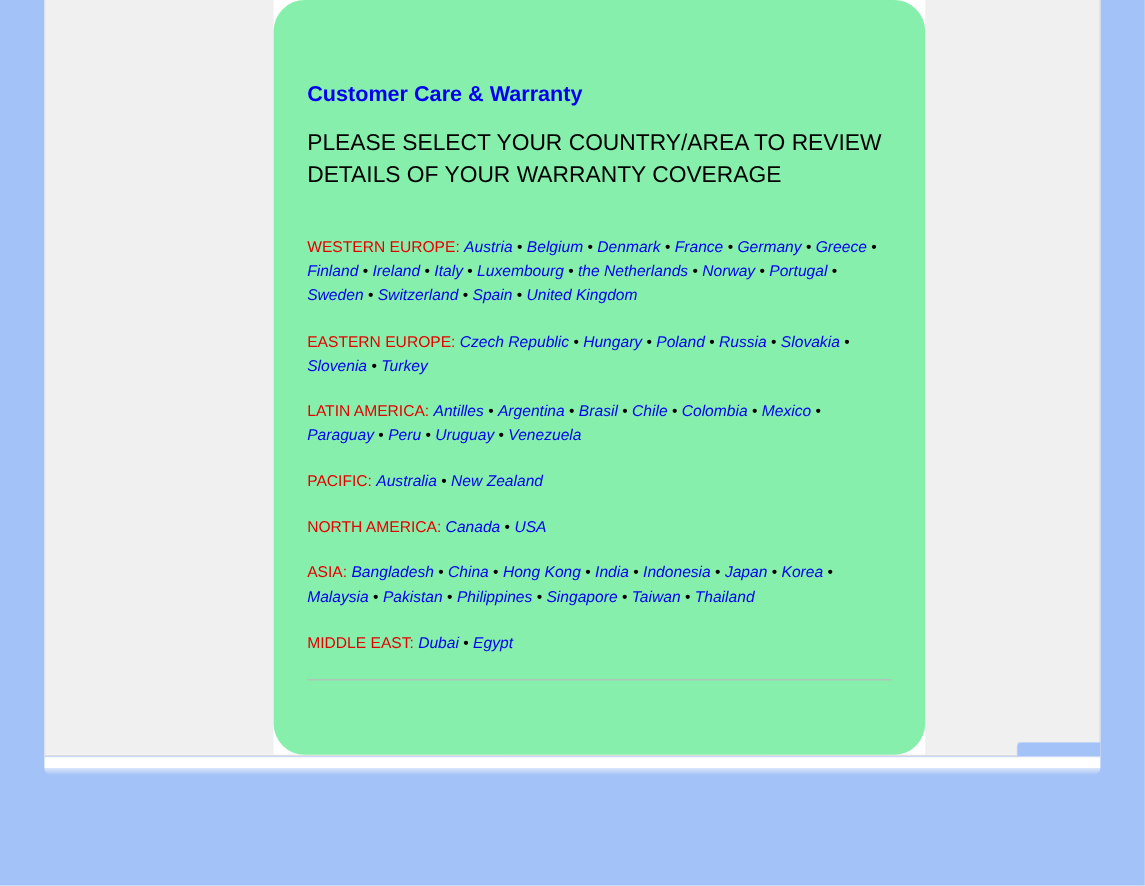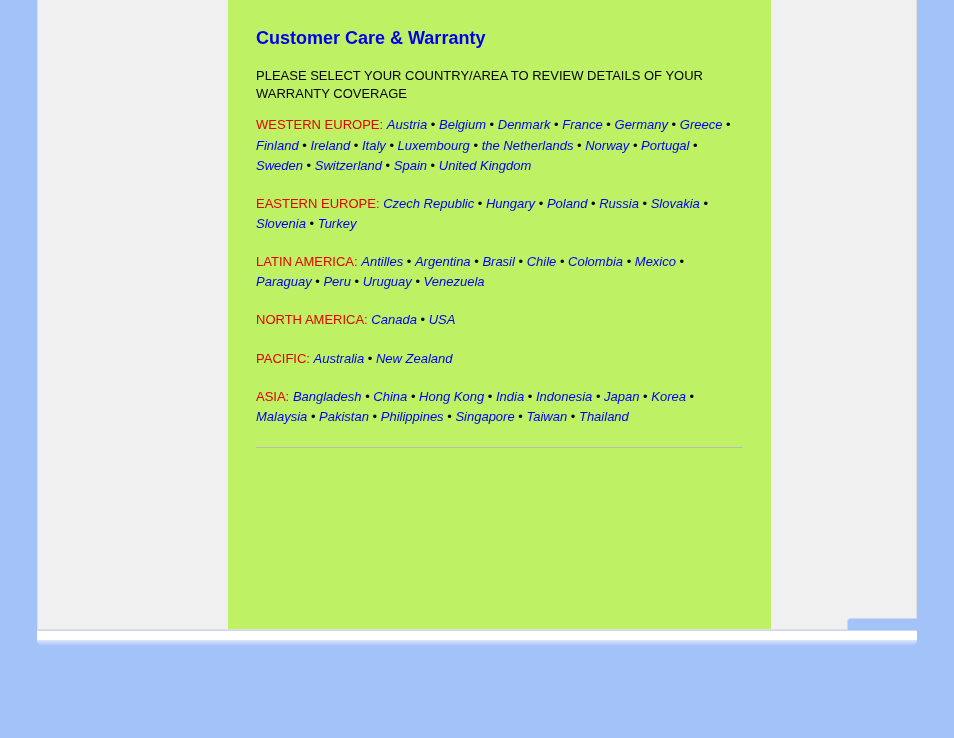--- a/index.html
+++ b/index.html
@@ -37,34 +37,35 @@
       width: 145px;
       height: 100%;
       background: #f0f0f0;
     }
     .content-area {
       position: absolute;
       left: 190px;
       right: 145px;
       top: 0;
       bottom: 0;
-      background: #bef264;
-      padding: 28px 28px 20px 28px;
+      background: #86efac;
+      padding: 68px 28px 20px 28px;
       overflow: hidden;
+      border-radius: 26px;
     }
     .page-title {
       color: #0000ee;
       font-size: 18px;
       font-weight: bold;
       margin-bottom: 18px;
     }
     .instruction {
       color: #000;
-      font-size: 13px;
-      margin-bottom: 12px;
+      font-size: 19px;
+      margin-bottom: 36px;
       line-height: 1.4;
     }
     .region-block {
       font-size: 13px;
       line-height: 1.55;
       margin-bottom: 18px;
       color: #000;
     }
     .region-label {
       color: #e60000;
@@ -120,22 +121,23 @@
 <div class="outer-frame">
   <div class="left-margin"></div>
   <div class="right-margin"></div>
   <div class="content-area">
     <h1 class="page-title">Customer Care &amp; Warranty</h1>
     <p class="instruction">PLEASE SELECT YOUR COUNTRY/AREA TO REVIEW DETAILS OF YOUR WARRANTY COVERAGE</p>
     <div id="regions-container">
         <p class="region-block"><span class="region-label">WESTERN EUROPE:</span> <a class="country-link">Austria</a><span class="sep"> • </span><a class="country-link">Belgium</a><span class="sep"> • </span><a class="country-link">Denmark</a><span class="sep"> • </span><a class="country-link">France</a><span class="sep"> • </span><a class="country-link">Germany</a><span class="sep"> • </span><a class="country-link">Greece</a><span class="sep"> • </span><a class="country-link">Finland</a><span class="sep"> • </span><a class="country-link">Ireland</a><span class="sep"> • </span><a class="country-link">Italy</a><span class="sep"> • </span><a class="country-link">Luxembourg</a><span class="sep"> • </span><a class="country-link">the Netherlands</a><span class="sep"> • </span><a class="country-link">Norway</a><span class="sep"> • </span><a class="country-link">Portugal</a><span class="sep"> • </span><a class="country-link">Sweden</a><span class="sep"> • </span><a class="country-link">Switzerland</a><span class="sep"> • </span><a class="country-link">Spain</a><span class="sep"> • </span><a class="country-link">United Kingdom</a></p>
         <p class="region-block"><span class="region-label">EASTERN EUROPE:</span> <a class="country-link">Czech Republic</a><span class="sep"> • </span><a class="country-link">Hungary</a><span class="sep"> • </span><a class="country-link">Poland</a><span class="sep"> • </span><a class="country-link">Russia</a><span class="sep"> • </span><a class="country-link">Slovakia</a><span class="sep"> • </span><a class="country-link">Slovenia</a><span class="sep"> • </span><a class="country-link">Turkey</a></p>
         <p class="region-block"><span class="region-label">LATIN AMERICA:</span> <a class="country-link">Antilles</a><span class="sep"> • </span><a class="country-link">Argentina</a><span class="sep"> • </span><a class="country-link">Brasil</a><span class="sep"> • </span><a class="country-link">Chile</a><span class="sep"> • </span><a class="country-link">Colombia</a><span class="sep"> • </span><a class="country-link">Mexico</a><span class="sep"> • </span><a class="country-link">Paraguay</a><span class="sep"> • </span><a class="country-link">Peru</a><span class="sep"> • </span><a class="country-link">Uruguay</a><span class="sep"> • </span><a class="country-link">Venezuela</a></p>
+        <p class="region-block"><span class="region-label">PACIFIC:</span> <a class="country-link">Australia</a><span class="sep"> • </span><a class="country-link">New Zealand</a></p>
         <p class="region-block"><span class="region-label">NORTH AMERICA:</span> <a class="country-link">Canada</a><span class="sep"> • </span><a class="country-link">USA</a></p>
-        <p class="region-block"><span class="region-label">PACIFIC:</span> <a class="country-link">Australia</a><span class="sep"> • </span><a class="country-link">New Zealand</a></p>
         <p class="region-block"><span class="region-label">ASIA:</span> <a class="country-link">Bangladesh</a><span class="sep"> • </span><a class="country-link">China</a><span class="sep"> • </span><a class="country-link">Hong Kong</a><span class="sep"> • </span><a class="country-link">India</a><span class="sep"> • </span><a class="country-link">Indonesia</a><span class="sep"> • </span><a class="country-link">Japan</a><span class="sep"> • </span><a class="country-link">Korea</a><span class="sep"> • </span><a class="country-link">Malaysia</a><span class="sep"> • </span><a class="country-link">Pakistan</a><span class="sep"> • </span><a class="country-link">Philippines</a><span class="sep"> • </span><a class="country-link">Singapore</a><span class="sep"> • </span><a class="country-link">Taiwan</a><span class="sep"> • </span><a class="country-link">Thailand</a></p>
+        <p class="region-block"><span class="region-label">MIDDLE EAST:</span> <a class="country-link">Dubai</a><span class="sep"> • </span><a class="country-link">Egypt</a></p>
       </div>
     <hr class="rule">
   </div>
 </div>
 <div class="tab-cutout"></div>
 <div class="bottom-bar"></div>
 <div class="bottom-shadow"></div>
 
 </body></html>

